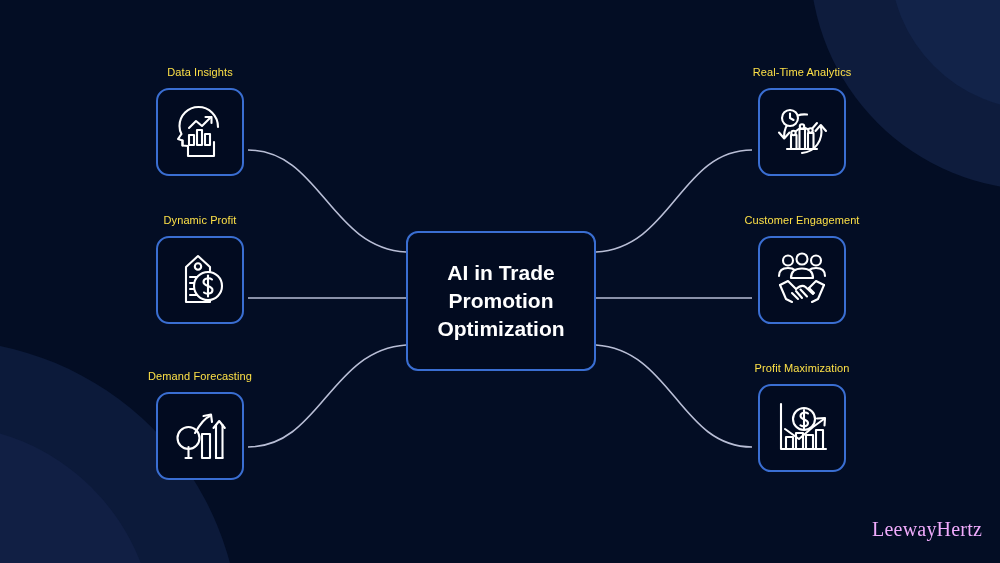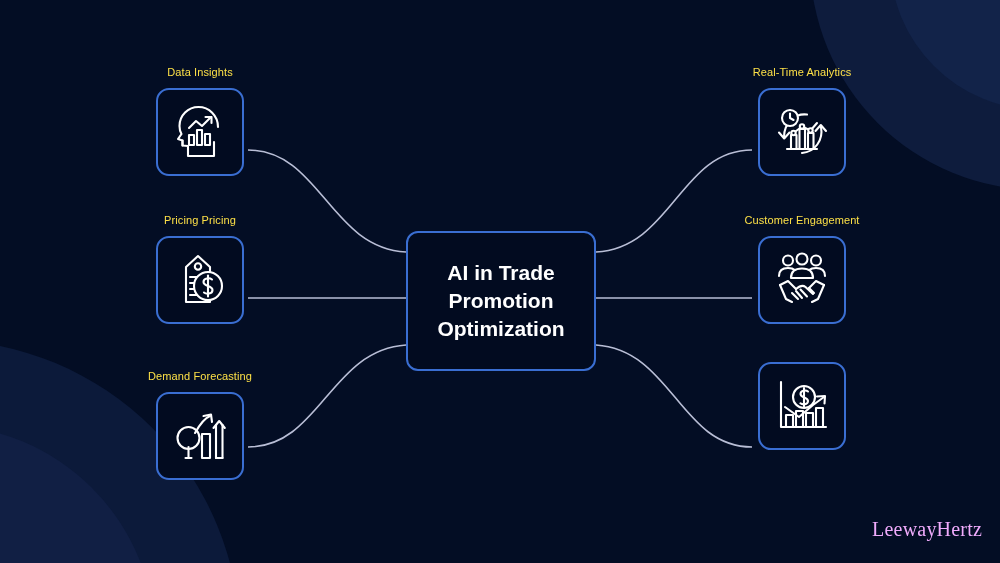--- a/index.html
+++ b/index.html
@@ -88,21 +88,21 @@
         <rect x="20" y="34" width="5" height="10"></rect>
         <rect x="28" y="29" width="5" height="15"></rect>
         <rect x="36" y="33" width="5" height="11"></rect>
         <polyline points="20,27 27,20 33,25 42,16"></polyline>
         <polyline points="36.5,16 42.5,16 42.5,22"></polyline>
       </svg>
     </div>
   </div>
 
   <div class="node" style="left:112px;top:214px;width:176px;">
-    <div class="node-label">Pricing Pricing</div>
+    <div class="node-label">Dynamic Profit</div>
     <div class="icon-box">
       <svg width="62" height="62" viewBox="0 0 62 62" fill="none" stroke="#ffffff" stroke-width="2.1" stroke-linecap="round" stroke-linejoin="round">
         <path d="M17 18 L29 7 L41 18 L41 53 L17 53 Z"></path>
         <circle cx="29" cy="17.5" r="3.2"></circle>
         <line x1="21" y1="28" x2="31" y2="28"></line>
         <line x1="21" y1="34" x2="29" y2="34"></line>
         <line x1="21" y1="40" x2="29" y2="40"></line>
         <line x1="21" y1="46" x2="33" y2="46"></line>
         <circle cx="39" cy="37" r="14" fill="#020b20"></circle>
         <path d="M43 30.5 C41 28.8, 34.5 28.5, 34.5 33 C34.5 37.5, 43.5 36.5, 43.5 41 C43.5 45.5, 37 45.2, 35 43.5"></path>
@@ -174,20 +174,21 @@
         <circle cx="22.5" cy="32" r="2.2" fill="#020b20"></circle>
         <circle cx="31" cy="25.5" r="2.2" fill="#020b20"></circle>
         <circle cx="39.5" cy="29.5" r="2.2" fill="#020b20"></circle>
         <circle cx="19" cy="17" r="8" fill="#020b20"></circle>
         <polyline points="19,12.5 19,17 22.5,19"></polyline>
       </svg>
     </div>
   </div>
 
   <div class="node" style="left:700px;top:362px;width:204px;">
+    <div class="node-label">Profit Maximization</div>
     <div class="icon-box">
       <svg width="62" height="62" viewBox="0 0 62 62" fill="none" stroke="#ffffff" stroke-width="2.1" stroke-linecap="round" stroke-linejoin="round">
         <polyline points="10,7 10,52 55,52"></polyline>
         <rect x="15" y="40" width="7" height="12"></rect>
         <rect x="25" y="36" width="7" height="16"></rect>
         <rect x="35" y="38" width="7" height="14"></rect>
         <rect x="45" y="33" width="7" height="19"></rect>
         <polyline points="14,32 28,42 42,30 53,22"></polyline>
         <polyline points="46,21.5 54,21 53.5,28.5"></polyline>
         <circle cx="33" cy="22" r="11" fill="#020b20"></circle>

